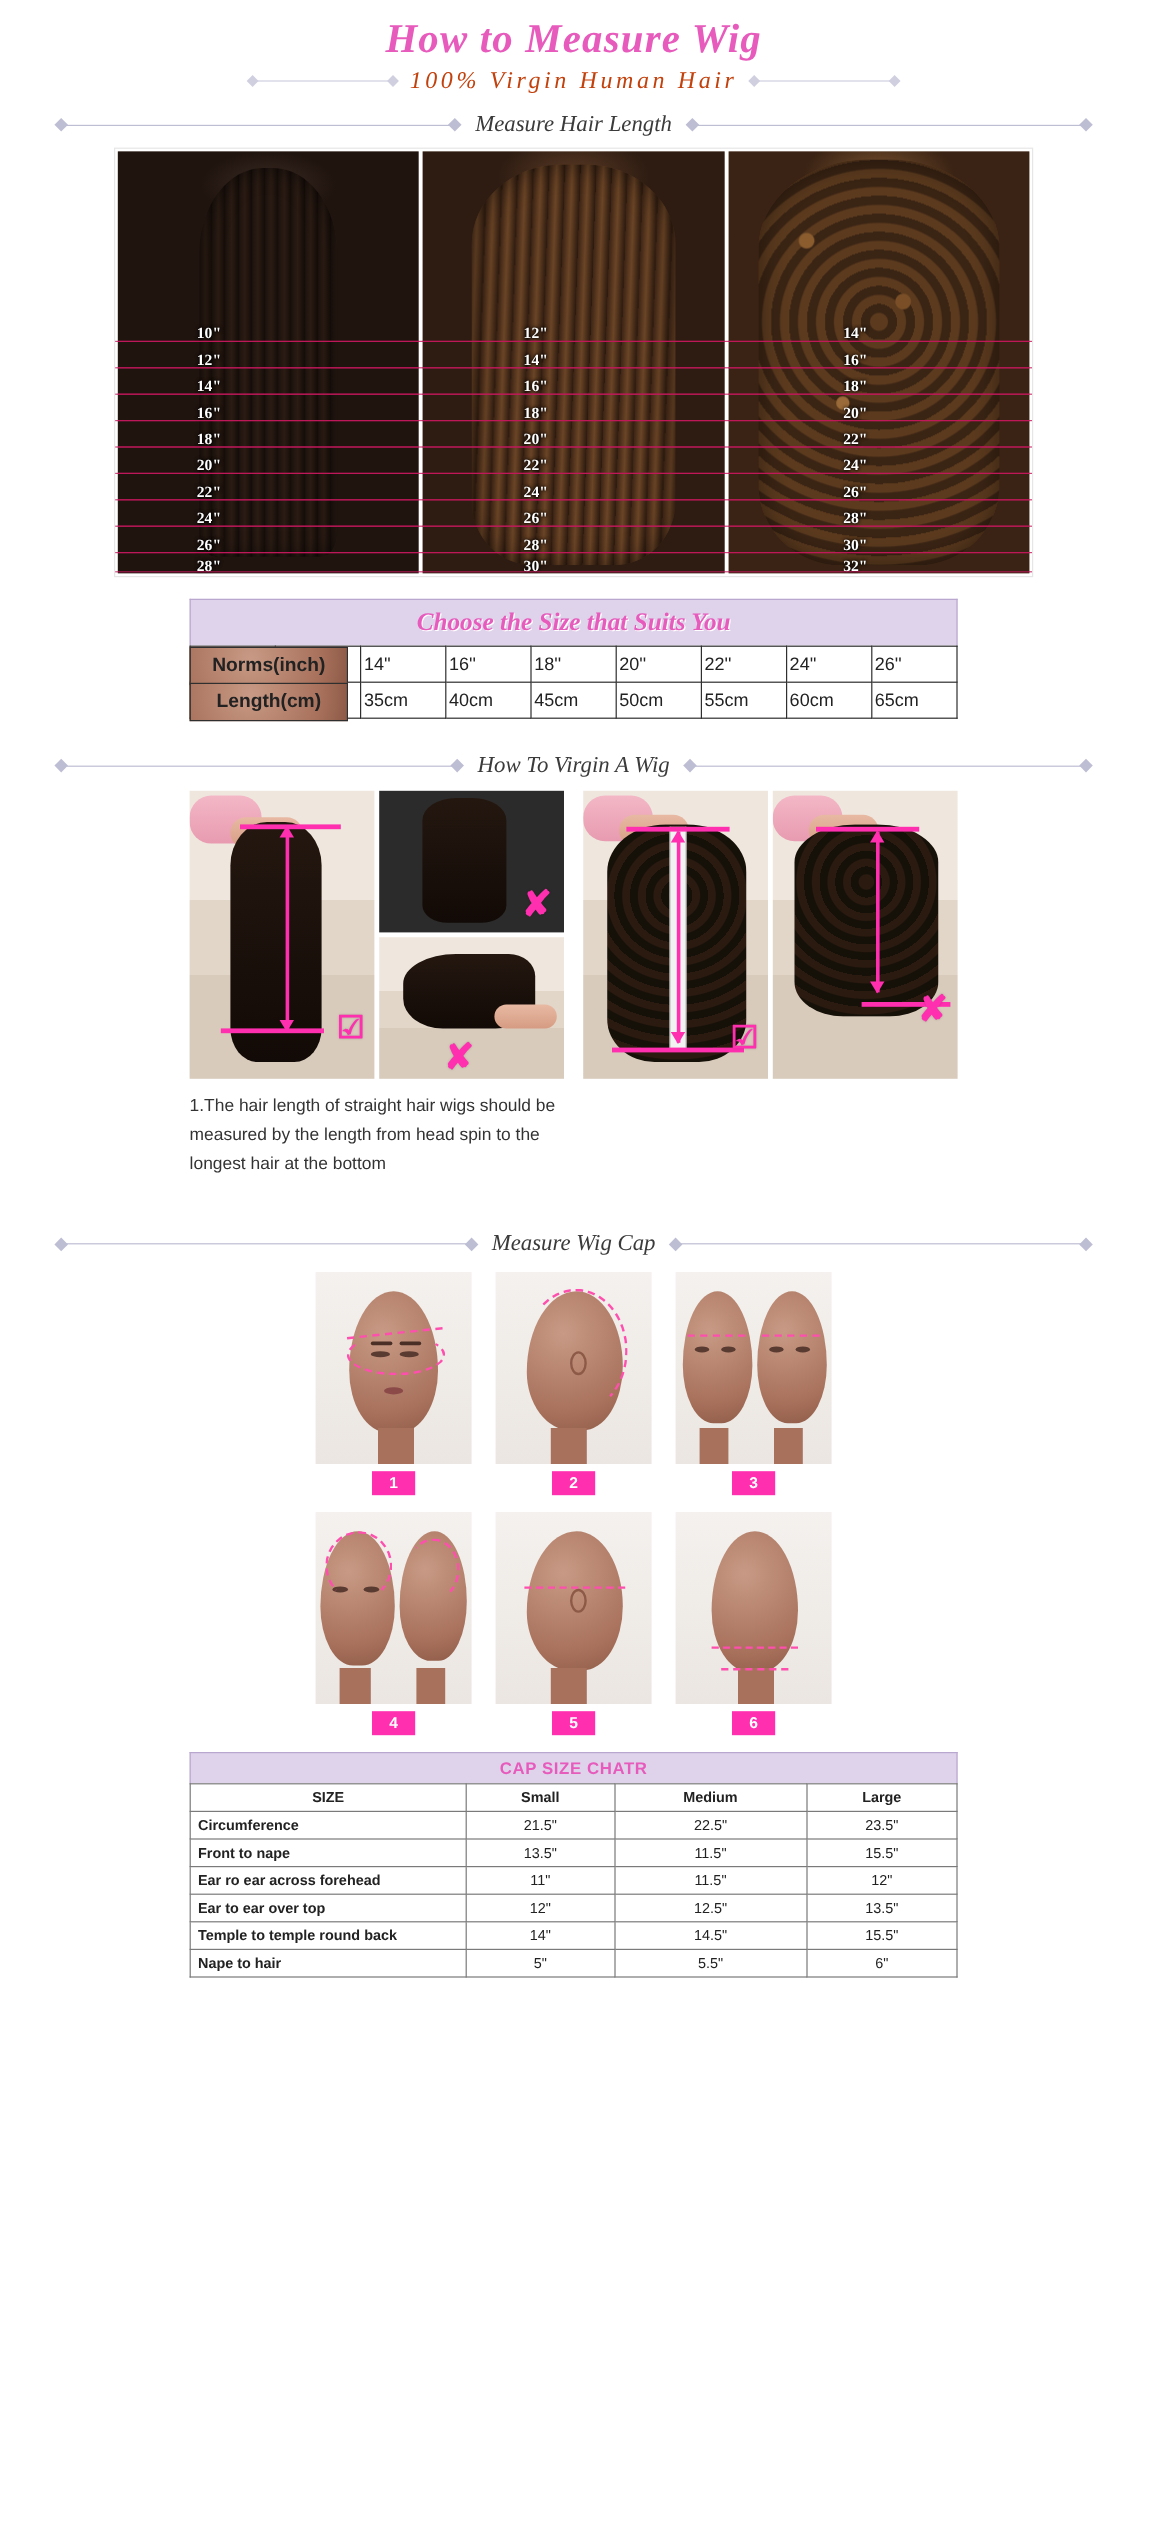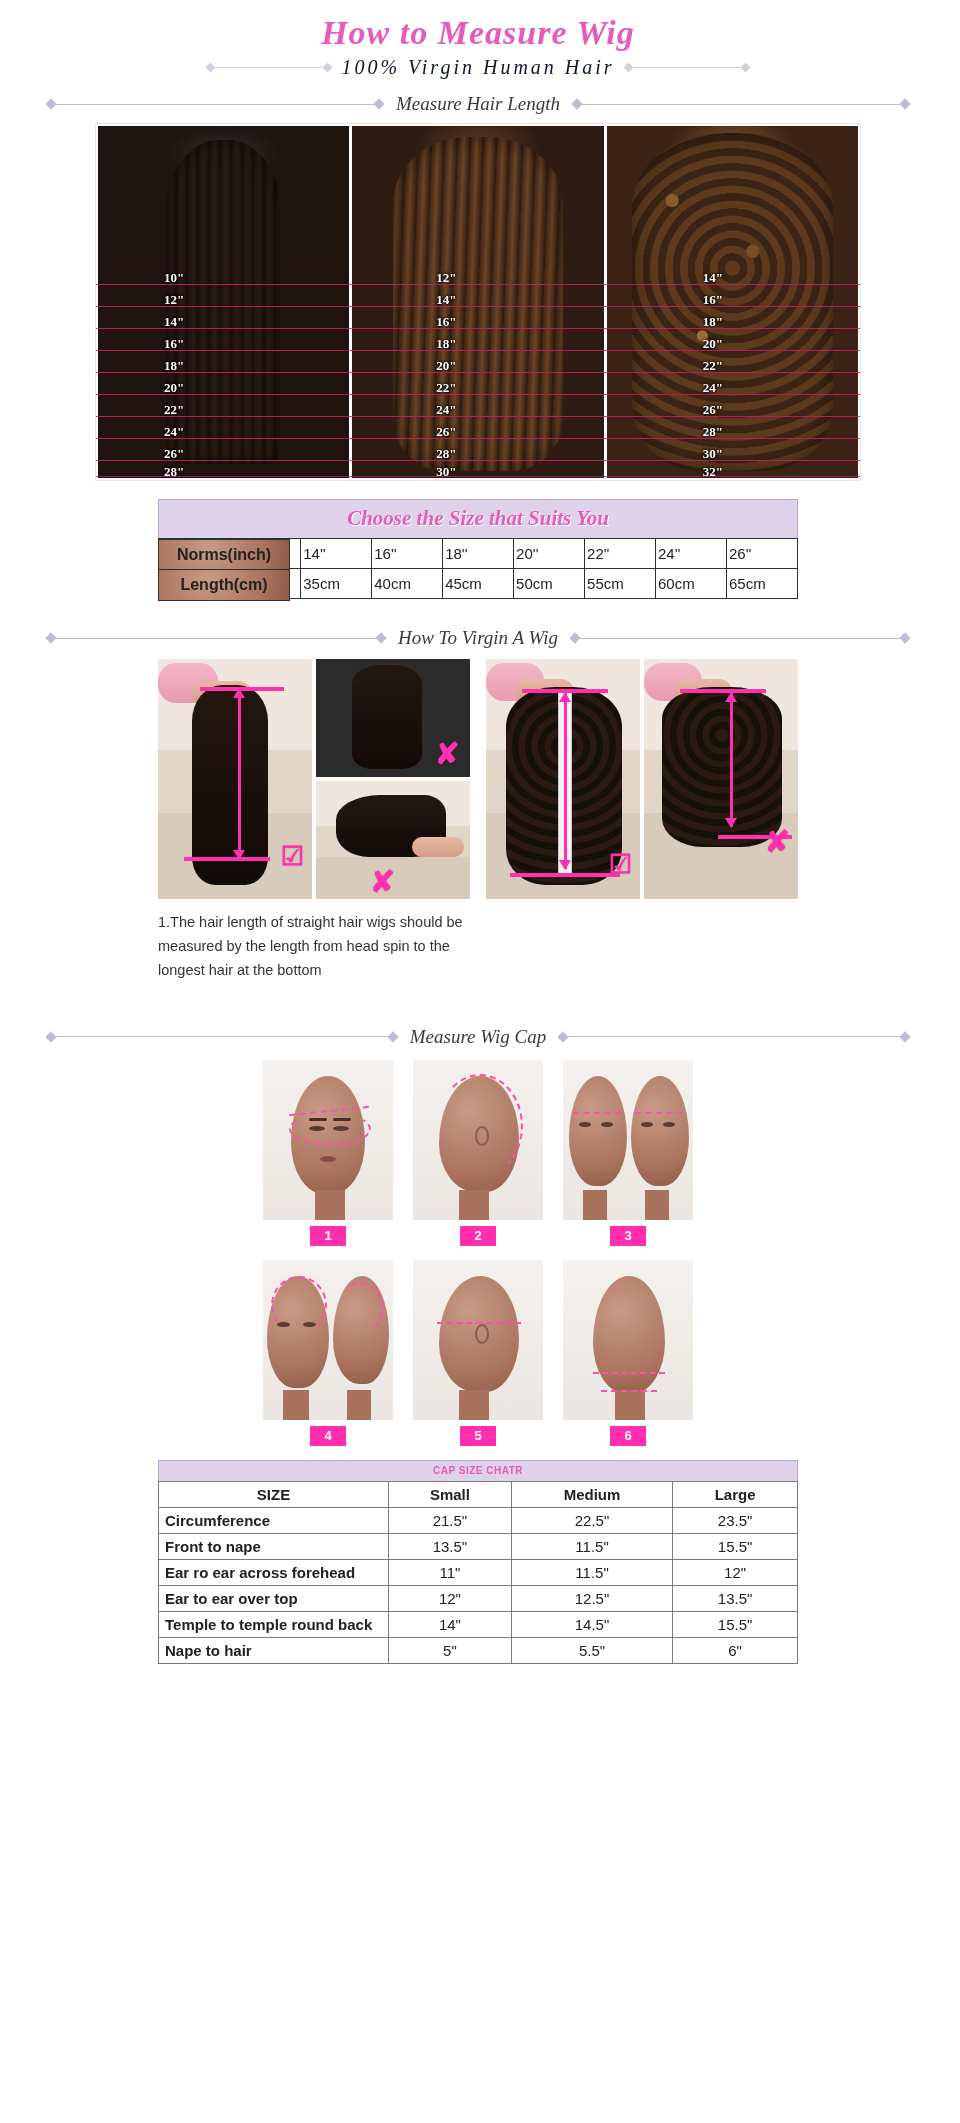--- a/index.html
+++ b/index.html
@@ -24,21 +24,21 @@
     text-shadow: 1px 1px 0 #fff;
   }
   .banner-sub-wrap {
     display:flex; align-items:center; justify-content:center; gap: 12px;
     margin-top: 4px;
   }
   .banner-sub {
     font-family: "Liberation Serif", serif;
     font-style: italic;
     font-size: 20px;
-    color: #0f172a;
+    color: #c2410c;
     letter-spacing: 3px;
     white-space: nowrap;
   }
   .sub-rule { height:1px; background:#cfcfe0; width:120px; position:relative; }
   .sub-rule:before, .sub-rule:after{
     content:""; position:absolute; top:-3px; width:7px; height:7px;
     background:#cfcfe0; transform: rotate(45deg);
   }
   .sub-rule.left:before{ left:-2px; } .sub-rule.left:after{ right:-2px; }
   .sub-rule.right:before{ left:-2px; } .sub-rule.right:after{ right:-2px; }
@@ -235,25 +235,25 @@
   .cap-num {
     margin: 6px auto 0 auto; width:36px; height:20px; background:#ff2fb0;
     color:#fff; font-size:13px; font-weight:bold; text-align:center; line-height:20px;
   }
 
   
   .chart-wrap { width: 640px; margin: 12px auto 0 auto; }
   .chart-title {
     background:#ded3ea; border:1px solid #b9a7cf; border-bottom:none;
     text-align:center; padding:4px 0 5px 0;
-    font-size:10px; font-weight:bold; color:#e75bbd; letter-spacing:.5px;
+    font-size:14px; font-weight:bold; color:#e75bbd; letter-spacing:.5px;
   }
   table.cap { width:100%; border-collapse:collapse; }
   table.cap th, table.cap td {
-    border:1px solid #7a7a7a; font-size:15px; padding:4px 6px;
+    border:1px solid #7a7a7a; font-size:12px; padding:4px 6px;
   }
   table.cap th { font-weight:bold; text-align:center; background:#fff; }
   table.cap td.lbl { text-align:left; font-weight:bold; width:230px; }
   table.cap td.val { text-align:center; }
 </style>
 </head>
 <body>
 
 <div class="page">
 

